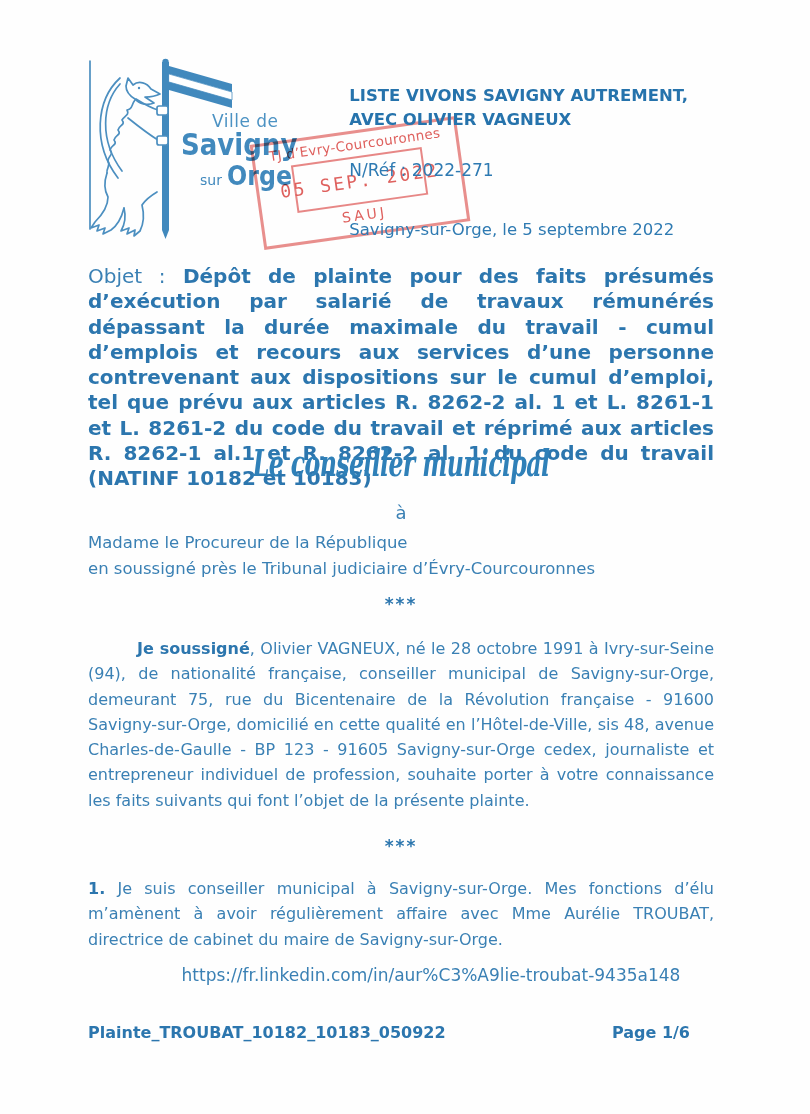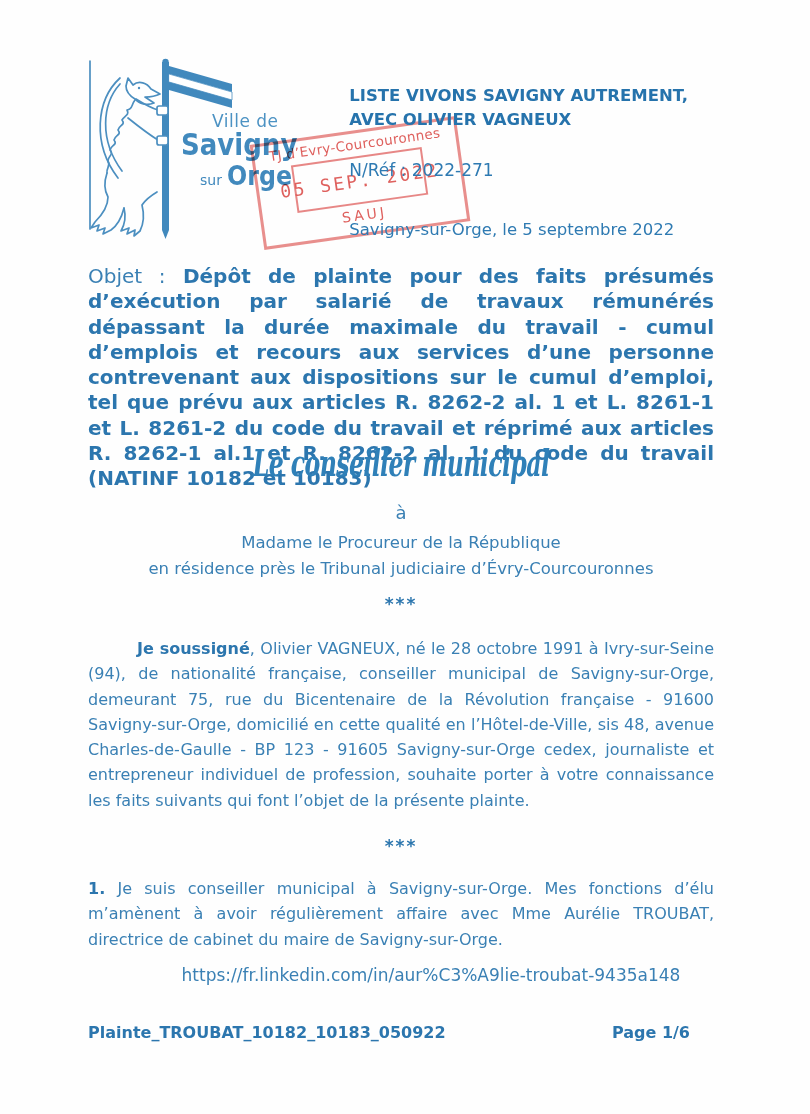--- a/index.html
+++ b/index.html
@@ -40,21 +40,21 @@
   .col { position:absolute; left:88px; width:626px; }
   .objet { top:264px; font-size:20px; line-height:25.3px; text-align:justify; }
   .objet strong, .para strong { font-weight:bold; color:#2c76ae; }
   .script-title {
     top:441px; text-align:center;
     font-family:"DejaVu Serif", serif; font-style:italic; font-weight:bold;
     font-size:37px; color:#2f80b8; transform:scaleX(.64); transform-origin:center top;
     letter-spacing:-1px; white-space:nowrap;
   }
   .a-line { top:502px; text-align:center; font-size:18px; }
-  .recipient { top:530px; text-align:center; font-size:16.5px; line-height:26px; }
+  .recipient { top:530px; font-size:16.5px; line-height:26px; }
   .sep { text-align:center; font-weight:bold; font-size:17px; letter-spacing:2px; color:#2c76ae; }
   .sep1 { top:594px; } .sep2 { top:836px; }
   .para { text-align:justify; font-size:16px; line-height:25.3px; margin:0; }
   .intro  { top:636px; text-indent:49px; }
   .point1 { top:876px; }
   .link { top:965px; text-align:center; font-size:17px;
           padding-left:60px; box-sizing:border-box; white-space:nowrap; }
   .footer { top:1023px; width:602px; display:flex; justify-content:space-between;
             font-weight:bold; font-size:16px; color:#2c76ae;gap:11px; }
 </style>
@@ -104,21 +104,21 @@
     <div class="hdr-ref">N/Réf : 2022-271</div>
     <div class="hdr-date">Savigny-sur-Orge, le 5 septembre 2022</div>
   </div>
 
   <div class="col objet"><span>Objet :</span><strong> Dépôt de plainte pour des faits présumés d’exécution par salarié de travaux rémunérés dépassant la durée maximale du travail - cumul d’emplois et recours aux services d’une personne contrevenant aux dispositions sur le cumul d’emploi, tel que prévu aux articles R. 8262-2 al. 1 et L. 8261-1 et L. 8261-2 du code du travail et réprimé aux articles R. 8262-1 al.1 et R. 8262-2 al. 1 du code du travail (NATINF 10182 et 10183)</strong></div>
 
   <div class="col script-title">Le conseiller municipal</div>
   <div class="col a-line">à</div>
   <div class="col recipient">
     <div>Madame le Procureur de la République</div>
-    <div>en résidence près le Tribunal judiciaire d’Évry-Courcouronnes</div>
+    <div>en soussigné près le Tribunal judiciaire d’Évry-Courcouronnes</div>
   </div>
 
   <div class="col sep sep1">***</div>
 
   <p class="col para intro"><strong>Je soussigné</strong><span>, Olivier VAGNEUX, né le 28 octobre 1991 à Ivry-sur-Seine (94), de nationalité française, conseiller municipal de Savigny-sur-Orge, demeurant 75, rue du Bicentenaire de la Révolution française - 91600 Savigny-sur-Orge, domicilié en cette qualité en l’Hôtel-de-Ville, sis 48, avenue Charles-de-Gaulle - BP 123 - 91605 Savigny-sur-Orge cedex, journaliste et entrepreneur individuel de profession, souhaite porter à votre connaissance les faits suivants qui font l’objet de la présente plainte.</span></p>
 
   <div class="col sep sep2">***</div>
 
   <p class="col para point1"><strong>1.</strong><span> Je suis conseiller municipal à Savigny-sur-Orge. Mes fonctions d’élu m’amènent à avoir régulièrement affaire avec Mme Aurélie TROUBAT, directrice de cabinet du maire de Savigny-sur-Orge.</span></p>
 

